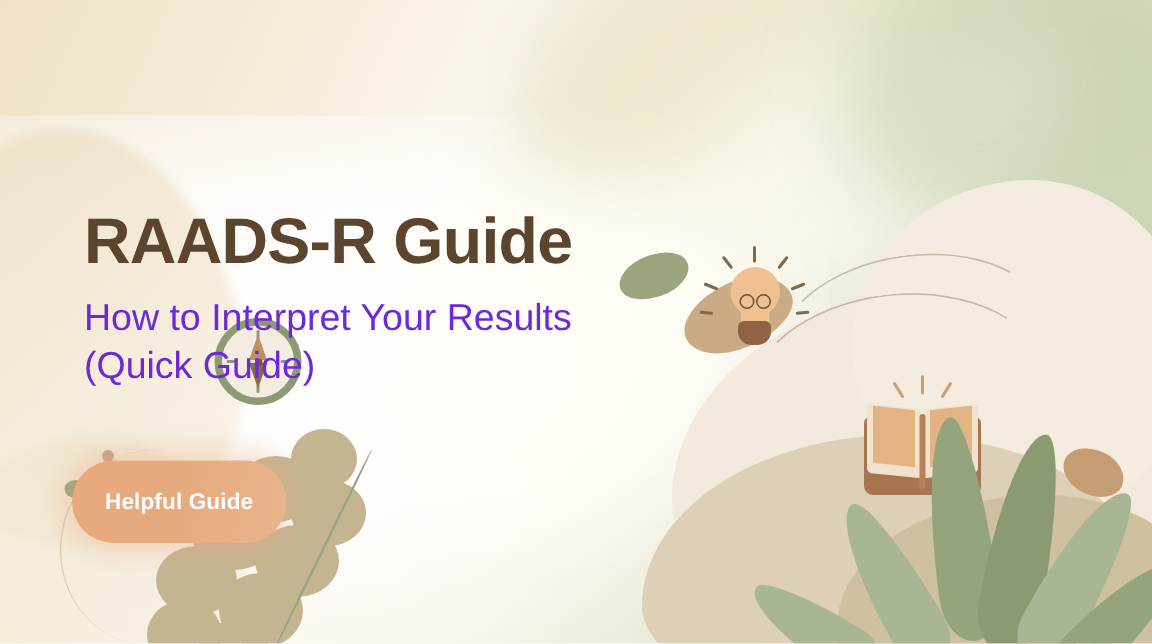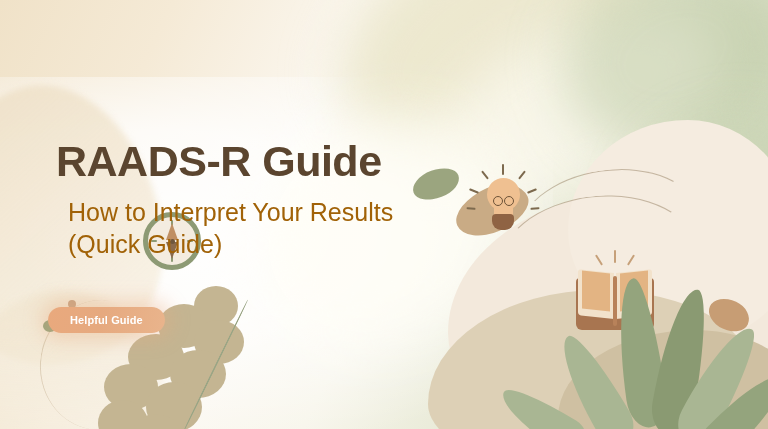--- a/index.html
+++ b/index.html
@@ -337,39 +337,39 @@
   }
   .title {
     margin: 0;
     font-size: 43px;
     line-height: 1.08;
     font-weight: 800;
     letter-spacing: -0.5px;
     color: #5b452f;
   }
   .subtitle {
-    margin: 12px 0 0 12px;
+    margin: 12px 0 0 0;
     font-size: 25px;
     line-height: 1.28;
     font-weight: 400;
-    color: #a16207;
+    color: #6d28d9;
     max-width: 330px;
   }
   .badge-row {
     position: absolute;
     left: 48px;
     top: 307px;
   }
   .badge {
     display: inline-block;
-    padding: 7px 22px;
+    padding: 19px 22px;
     border-radius: 999px;
     background: linear-gradient(100deg, #e9a97d 0%, #e6a97f 45%, #e9b48c 100%);
     color: #ffffff;
-    font-size: 11px;
+    font-size: 15px;
     font-weight: 700;
     letter-spacing: 0.1px;
     box-shadow: 0 0 18px 7px rgba(233,170,126,0.35);
     text-align: center;
   }
 </style>
 </head>
 <body>
 
 <div class="banner">

